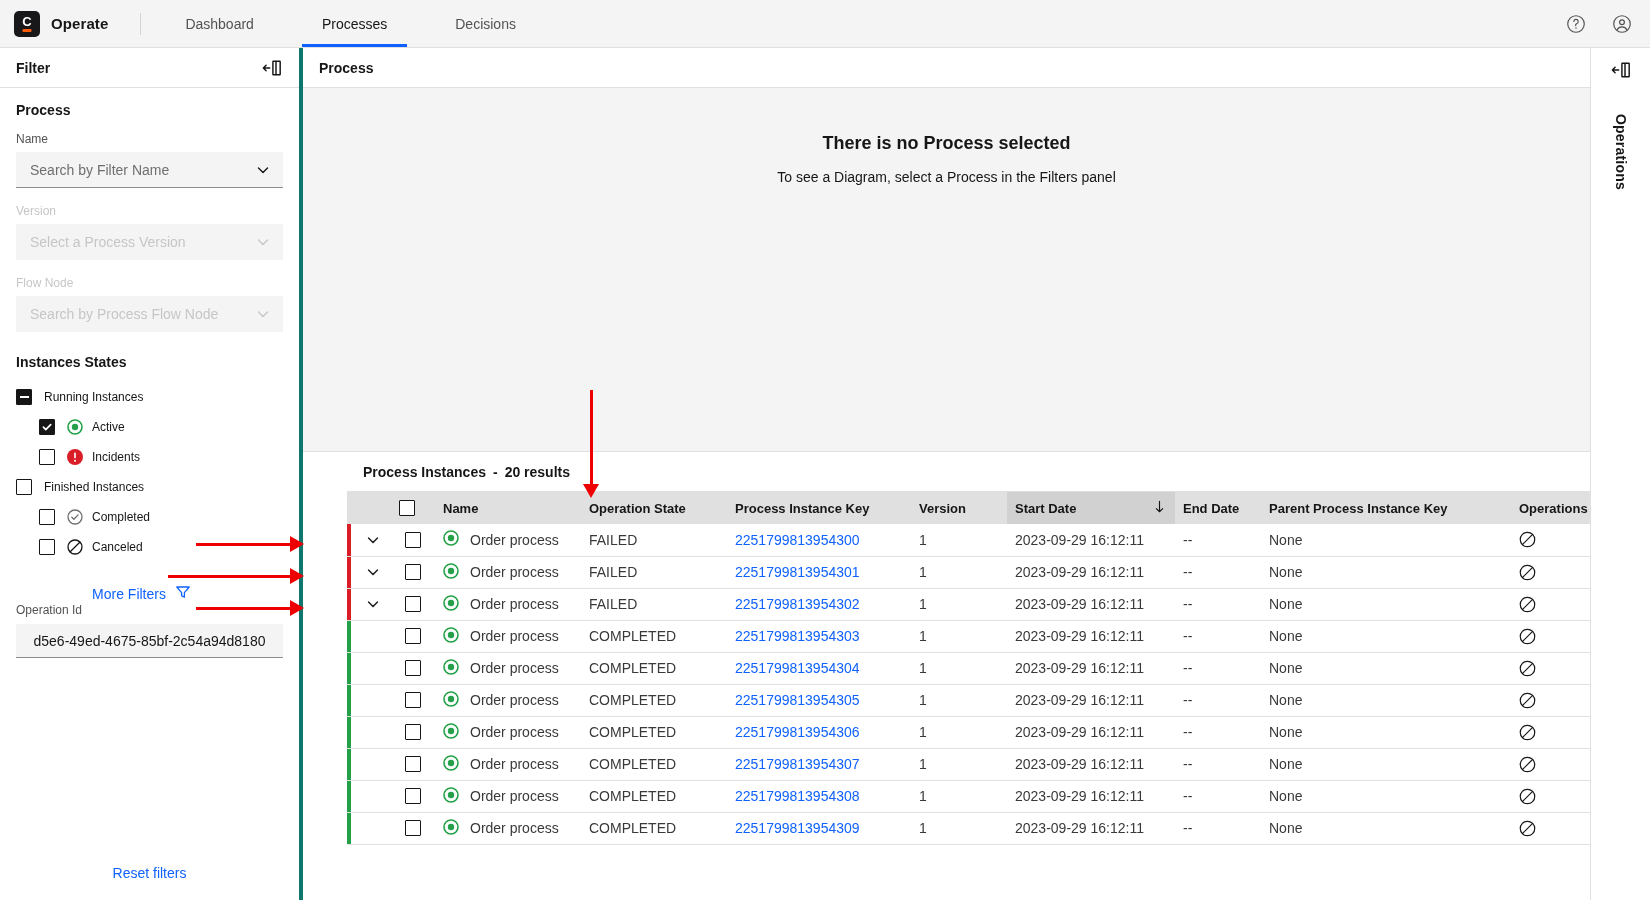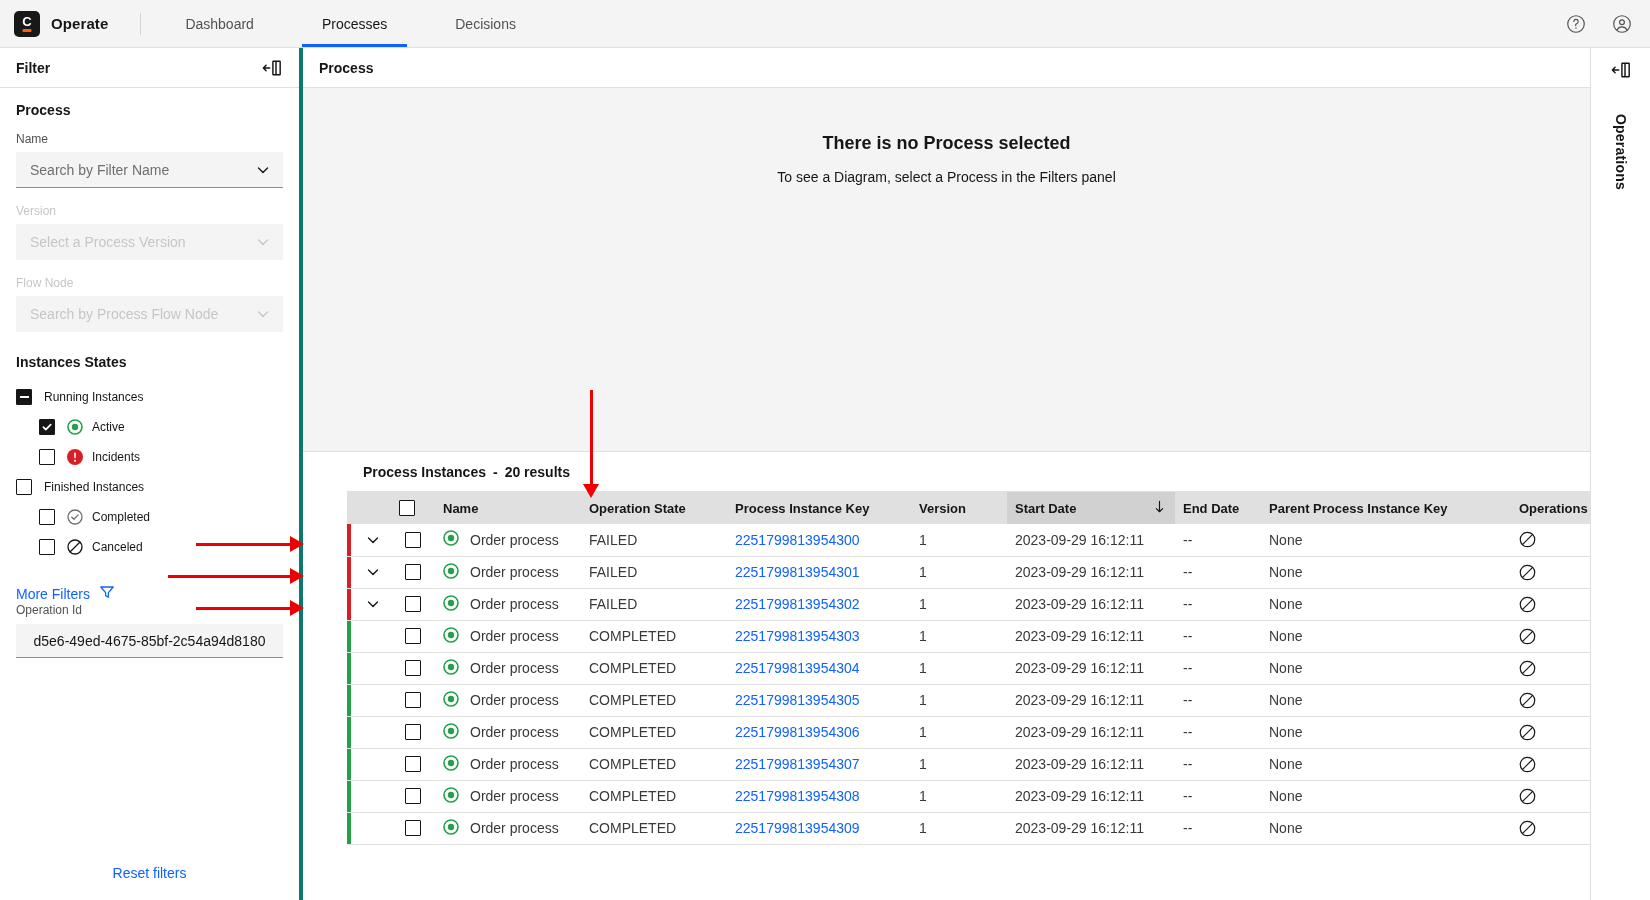--- a/index.html
+++ b/index.html
@@ -98,21 +98,21 @@
   .cbox.checked, .cbox.indeterminate { background: #161616; border-color: #161616; }
   .cbox .tick { display: none; }
   .cbox.checked .tick { display: block; }
   .cbox .dash { display: none; width: 9px; height: 1.6px; background: #fff; }
   .cbox.indeterminate .dash { display: block; }
   .check-label { font-size: 12px; color: #161616; margin-left: 12px; }
   .state-icon { margin-left: 12px; display: flex; align-items: center; }
   .state-icon + .check-label { margin-left: 9px; }
 
   .more-filters-row {
-    display: flex; align-items: center; justify-content: flex-start;
+    display: flex; align-items: center; justify-content: center;
     gap: 8px; margin-top: 22px; padding-right: 16px;
   }
   .more-filters {
     color: #0f62fe; font-size: 14px; cursor: pointer; display: flex;
     align-items: center; gap: 9px;
   }
   .opid-block { }
   .opid-label { font-size: 12px; color: #525252; margin-bottom: 7px; }
   .opid-input {
     height: 34px; background: #f4f4f4; border: none;

